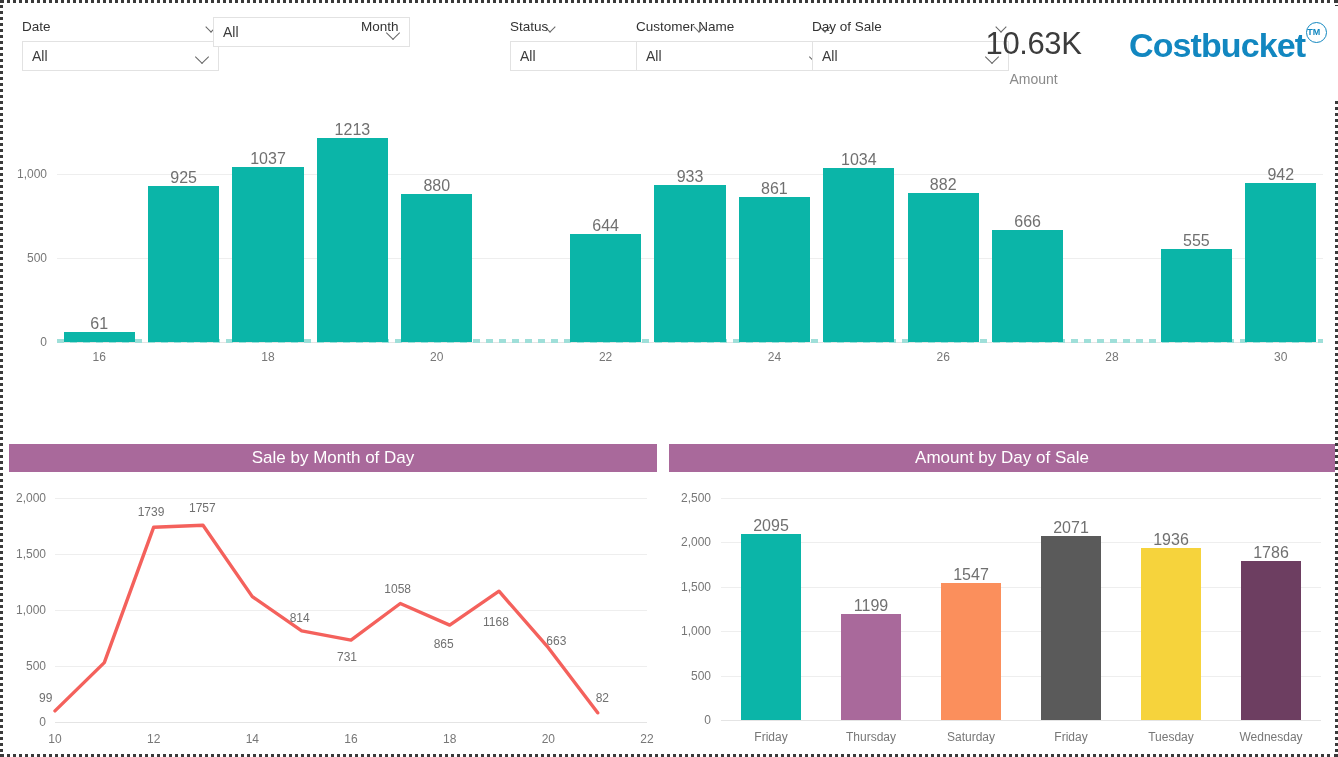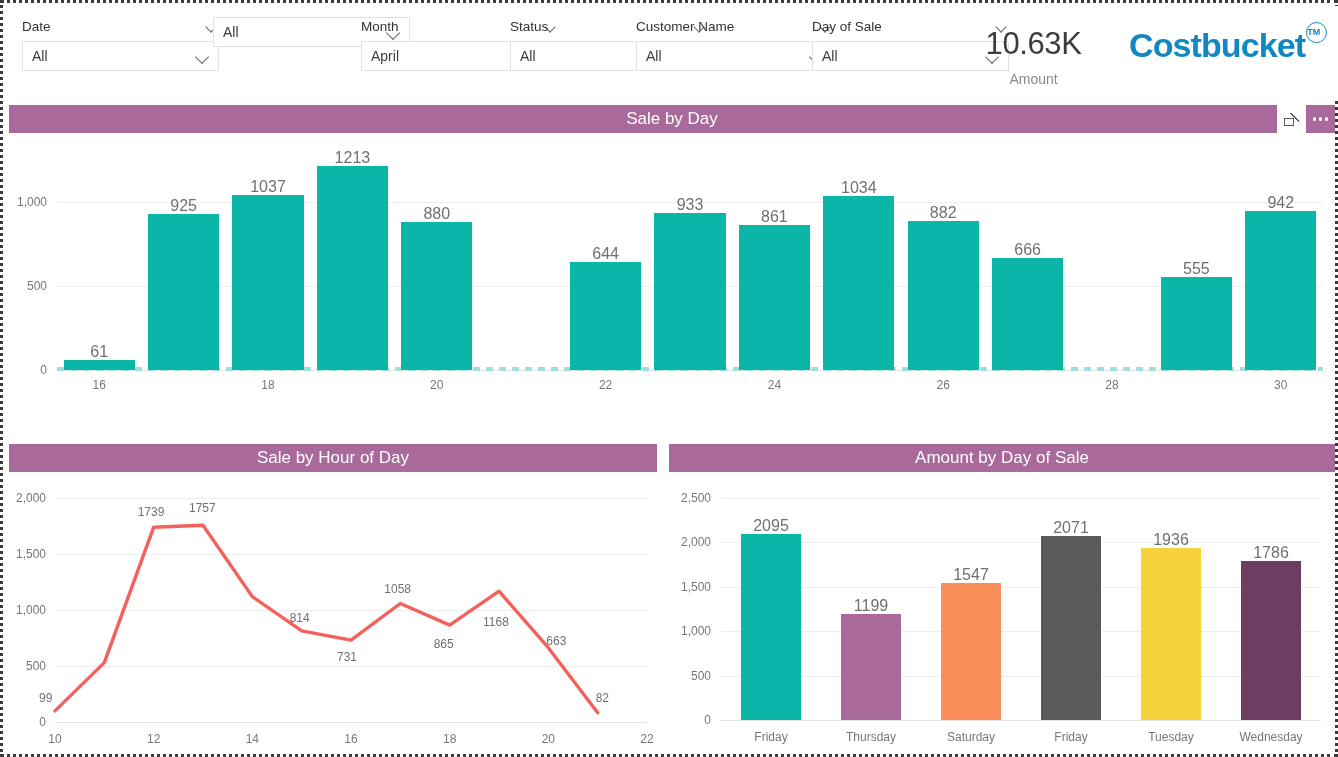--- a/index.html
+++ b/index.html
@@ -141,24 +141,20 @@
         <div class="slicer-box">
           <span class="val">All</span>
           <span class="chev big"></span>
         </div>
       </div>
     <div class="slicer" style="left:355px;">
         <div class="slicer-label">
           <span class="cap">Month</span>
           <span class="chev"></span>
         </div>
-        <div class="slicer-box">
-          <span class="val">April</span>
-          <span class="chev big"></span>
-        </div>
       </div>
     <div class="slicer" style="left:504px;">
         <div class="slicer-label">
           <span class="cap">Status</span>
           <span class="chev"></span>
         </div>
         <div class="slicer-box">
           <span class="val">All</span>
           <span class="chev big"></span>
         </div>
@@ -188,35 +184,20 @@
       <div class="kpi-value">10.63K</div>
       <div class="kpi-label">Amount</div>
     </div>
 
     <div class="logo">
       <span class="logo-text">Costbucket</span><span class="logo-tm">TM</span>
     </div>
   </div>
 
   <div class="card" style="left:6px;top:102px;width:1326px;height:295px;">
-    <div class="card-title">
-      <span>Sale by Day</span>
-      <div class="card-actions">
-        <div class="act focus">
-          <span class="fic"></span>
-        </div>
-        <div class="act">
-          <span class="dots">
-              <i></i>
-              <i></i>
-              <i></i>
-            </span>
-        </div>
-      </div>
-    </div>
     <div class="plot" id="plot-day" style="height:267px;">
       <div class="cursor" style="left:410px;top:167px;">
         <svg width="15" height="22" viewBox="0 0 15 22">
           <polygon points="1,1 1,17 5,13.5 7.7,19.6 10.2,18.5 7.6,12.6 12.6,12.2" fill="#ffffff" stroke="#2b2b38" stroke-width="1.3" stroke-linejoin="round"></polygon>
         </svg>
       </div>
     <div class="axisline" style="left:48px;top:237px;width:1266px;"></div>
         <div class="ylab" style="left:0px;top:237px;width:38px;">0</div>
         <div class="ytickline" style="left:48px;top:152.76923076923077px;width:1266px;"></div>
         <div class="ylab" style="left:0px;top:152.76923076923077px;width:38px;">500</div>
@@ -255,21 +236,21 @@
         <div class="xlab" style="left:596.6000000000001px;top:245px;">22</div>
         <div class="xlab" style="left:765.4000000000001px;top:245px;">24</div>
         <div class="xlab" style="left:934.2px;top:245px;">26</div>
         <div class="xlab" style="left:1103.0000000000002px;top:245px;">28</div>
         <div class="xlab" style="left:1271.8000000000002px;top:245px;text-align:center;">30</div>
       </div>
   </div>
 
   <div class="card" style="left:6px;top:441px;width:648px;height:310px;">
     <div class="card-title">
-      <span>Sale by Hour of Day</span>
+      <span>Sale by Month of Day</span>
     </div>
     <div class="plot" id="plot-hour" style="height:282px;">
         <div class="axisline" style="left:46px;top:250px;width:592px;"></div>
         <div class="ylab" style="left:0px;top:250px;width:37px;">0</div>
         <div class="ytickline" style="left:46px;top:194px;width:592px;"></div>
         <div class="ylab" style="left:0px;top:194px;width:37px;">500</div>
         <div class="ytickline" style="left:46px;top:138px;width:592px;"></div>
         <div class="ylab" style="left:0px;top:138px;width:37px;">1,000</div>
         <div class="ytickline" style="left:46px;top:82px;width:592px;"></div>
         <div class="ylab" style="left:0px;top:82px;width:37px;">1,500</div>

